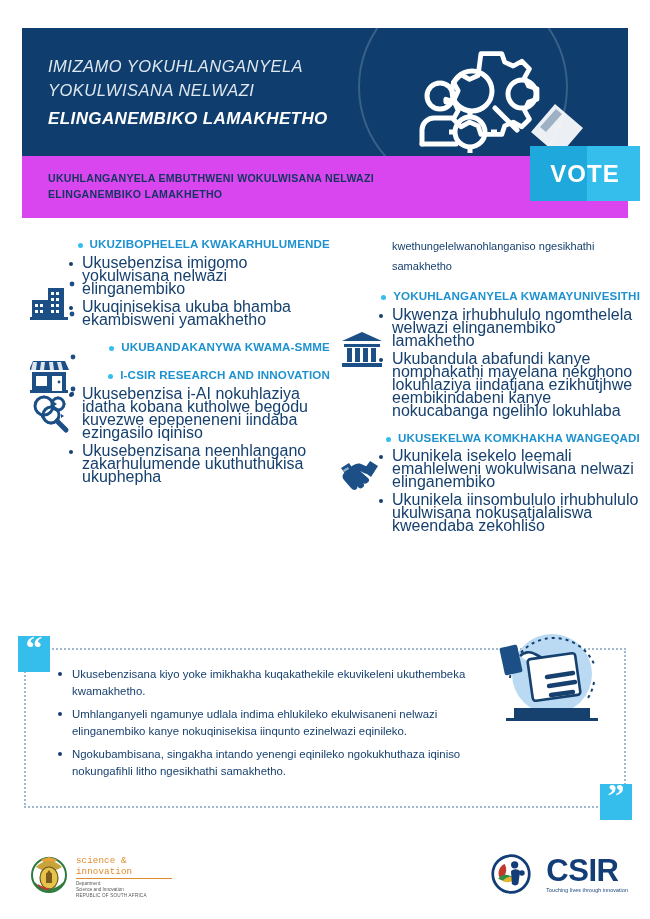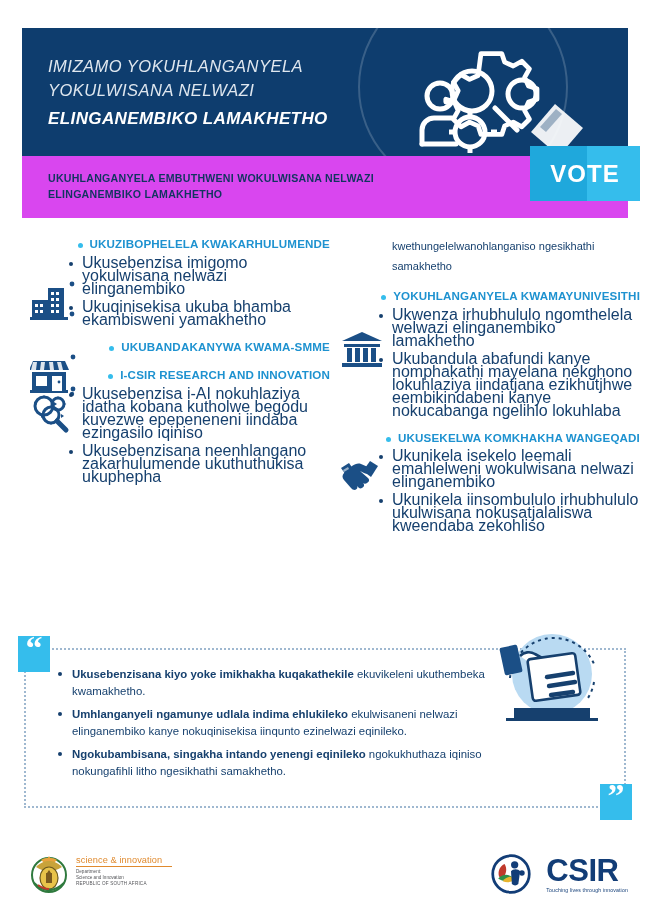--- a/index.html
+++ b/index.html
@@ -108,30 +108,30 @@
   .qmark span { margin-top: -12px; }
   .q-list { list-style: none; padding: 16px 120px 0 46px; }
   .q-list li {
     position: relative; color: #16406e; font-size: 11.4px;
     line-height: 16.5px; margin-bottom: 7px;
   }
   .q-list li .b-dot {
     position: absolute; left: -14px; top: 6px;
     width: 4px; height: 4px; border-radius: 50%; background: #16406e;
   }
-  .q-list b { font-weight: bold; }
+  .q-list b { font-weight: normal; }
   .quote-art { position: absolute; right: 12px; top: -28px; width: 120px; height: 110px; }
 
   
   .footer { position: absolute; left: 0; top: 845px; width: 650px; height: 74px; }
   .gov-logo { position: absolute; left: 28px; top: 6px; display: flex; gap: 6px; }
   .gov-text { padding-top: 4px; }
   .gov-title {
     color: #e08a2e; font-size: 9.2px; letter-spacing: .1px;
-    border-bottom: 1px solid #e08a2e; padding-bottom: 1px; width: 96px;
+    border-bottom: 1px solid #e08a2e; padding-bottom: 1px; width: 96px; font-family: Liberation Mono, monospace;
   }
   .gov-sub { color: #55565a; font-size: 4.6px; line-height: 6.2px; margin-top: 2px; }
   .gov-sub .caps { letter-spacing: .2px; }
 
   .csir-logo { position: absolute; right: 22px; top: 8px; display: flex; align-items: center; gap: 14px; }
   .csir-word { color: #123d77; font-weight: bold; font-size: 31px; letter-spacing: -.5px; line-height: 31px; }
   .csir-tag { color: #123d77; font-size: 5.2px; letter-spacing: .15px; text-align: right; margin-top: 1px; }
 </style>
 </head>
 <body>

